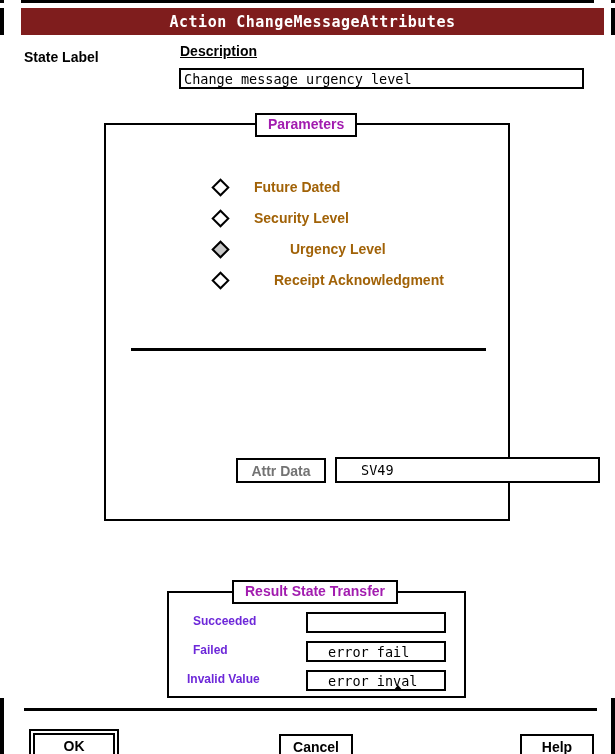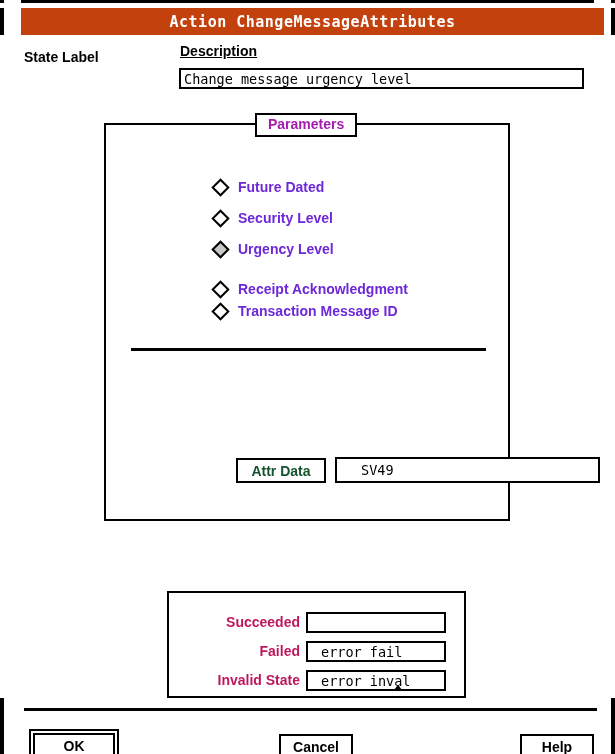--- a/index.html
+++ b/index.html
@@ -29,21 +29,21 @@
   .f-bot-outer   { left: 0;   top: 751px; width: 615px; height: 3px; }
 
   
   .grip-gap { position: absolute; background: #ffffff; }
 
   
   #title-bar {
     position: absolute;
     left: 21px; top: 8px;
     width: 583px; height: 27px;
-    background: #c2410c;
+    background: #7f1d1d;
     color: #ffffff;
     display: flex;
     align-items: center;
     justify-content: center;
   }
   #title-bar .title-text {
     font-family: "DejaVu Sans Mono", monospace;
     font-size: 15px;
     font-weight: bold;
     letter-spacing: 0.5px;
@@ -121,64 +121,65 @@
     margin-right: 11px;
     flex: none;
     transform: rotate(45deg);
     background: #ffffff;
     border: 2px solid #000000;
   }
   .diamond.selected { background: #c8c8c8; }
   .radio-label {
     font-size: 14px;
     font-weight: bold;
-    color: #6d28d9;
-    white-space: nowrap;
+    color: #a16207;
+    white-space: nowrap;
+    margin-left: 16px;
   }
 
   
   #param-separator {
     position: absolute;
     left: 25px; top: 223px;
     width: 355px; height: 3px;
     background: #000000;
   }
 
   
   .push-button {
     position: absolute;
     background: #ffffff;
     border: 2px solid #000000;
     font-size: 14px;
     font-weight: bold;
-    color: #14532d;
+    color: #737373;
     display: flex;
     align-items: center;
     justify-content: center;
     white-space: nowrap;
   }
   #attr-data-button { left: 130px; top: 333px; width: 90px; height: 25px; }
   #attr-data-input  { left: 229px; top: 332px; width: 265px; height: 26px; padding-left: 24px; }
 
   
   #result-frame { left: 157px; top: 556px; width: 299px; height: 107px; }
   #result-title { left: 222px; top: 545px; }
 
   .result-row-label {
     position: absolute;
-    font-size: 14px;
-    font-weight: bold;
-    color: #be185d;
-    white-space: nowrap;
-    text-align: right;
+    font-size: 12px;
+    font-weight: bold;
+    color: #6d28d9;
+    white-space: nowrap;
+    text-align: left;
   }
   .result-input {
     position: absolute;
     width: 140px; height: 21px;
-    padding-left: 13px;
+    padding-left: 20px;
   }
 
   
   .caret {
     position: absolute;
     width: 0; height: 0;
     border-left: 5px solid transparent;
     border-right: 5px solid transparent;
     border-bottom: 6px solid #000000;
   }
@@ -258,57 +259,54 @@
       <div class="radio-row" style="top:52px;">
         <span class="diamond"></span>
         <span class="radio-label">Future Dated</span>
       </div>
 
       <div class="radio-row" style="top:83px;">
         <span class="diamond"></span>
         <span class="radio-label">Security Level</span>
       </div>
 
-      <div class="radio-row" style="top:114px;">
+      <div class="radio-row" style="top:114px;gap:36px;">
         <span class="diamond selected"></span>
         <span class="radio-label">Urgency Level</span>
       </div>
 
-      <div class="radio-row" style="top:154px;">
+      <div class="radio-row" style="top:145px;gap:20px;">
         <span class="diamond"></span>
         <span class="radio-label">Receipt Acknowledgment</span>
       </div>
 
-      <div class="radio-row" style="top:176px;">
-        <span class="diamond"></span>
-        <span class="radio-label">Transaction Message ID</span>
-      </div>
 
       <div id="param-separator"></div>
 
       <div class="push-button" id="attr-data-button">Attr Data</div>
 
       <div class="text-input" id="attr-data-input" title="">SV49</div>
     </div>
 
     <div class="group-title" id="parameters-title">Parameters</div>
 
     <div class="group-frame" id="result-frame">
 
       <div class="result-row-label" style="left:24px; top:21px; width:107px;">Succeeded</div>
       <div class="text-input result-input" style="left:137px; top:19px;"></div>
 
       <div class="result-row-label" style="left:24px; top:50px; width:107px;">Failed</div>
       <div class="text-input result-input" style="left:137px; top:48px;">error_fail</div>
 
-      <div class="result-row-label" style="left:18px; top:79px; width:113px;">Invalid State</div>
+      <div class="result-row-label" style="left:18px; top:79px; width:113px;">Invalid Value</div>
       <div class="text-input result-input" style="left:137px; top:77px;">error_inval</div>
       <div class="caret" style="left:224px; top:92px;"></div>
     </div>
 
+    <div class="group-title" id="result-title">Result State Transfer</div>
 
     <div id="bottom-separator"></div>
 
     <div id="ok-default-ring"></div>
     <div class="action-button" id="ok-button">OK</div>
 
     <div class="action-button" id="cancel-button">Cancel</div>
 
     <div class="action-button" id="help-button">Help</div>
 

